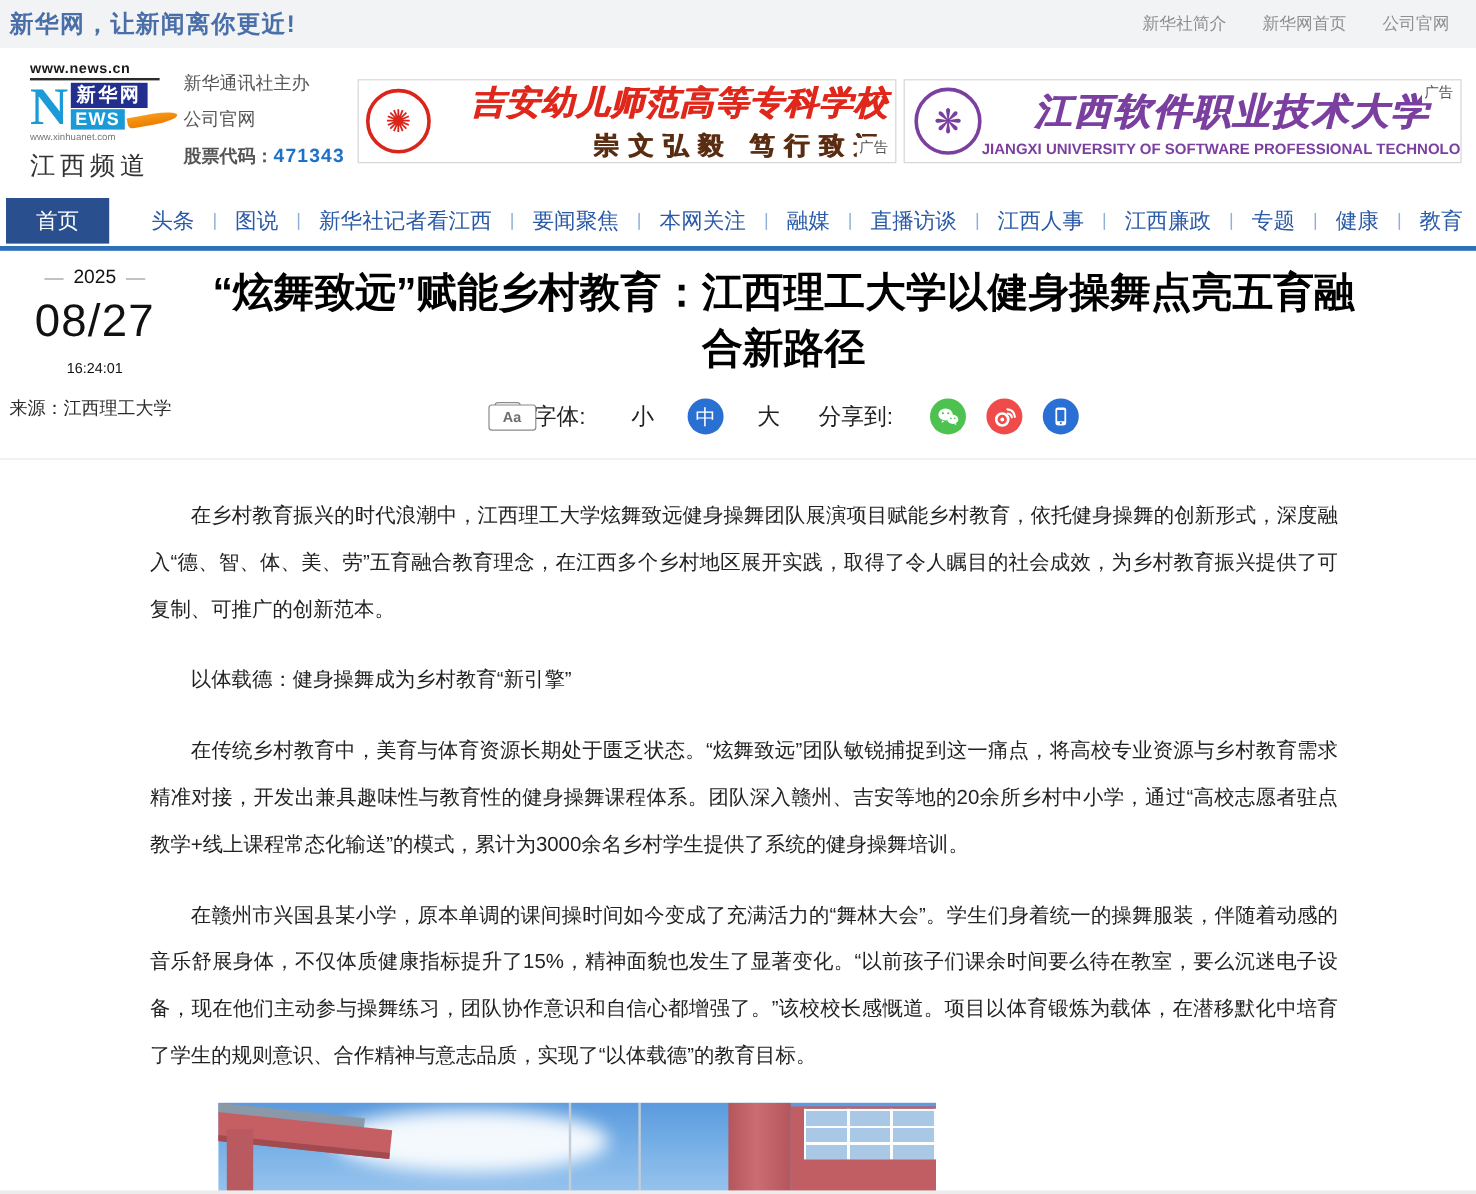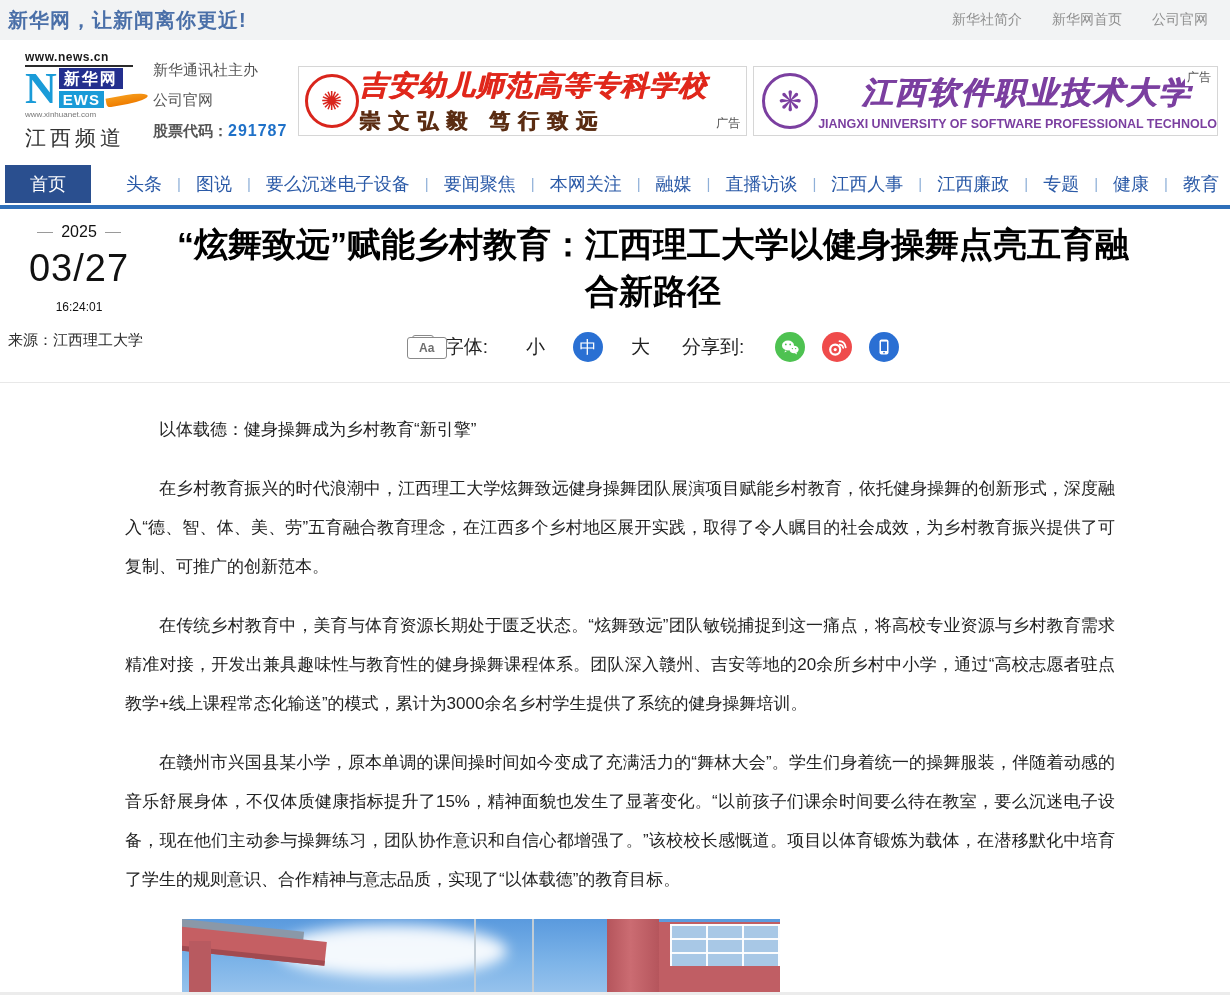--- a/index.html
+++ b/index.html
@@ -33,21 +33,21 @@
 
   .ad { position:relative; height:70px; border:1px solid #d6d6d6; background:#fff; display:flex; align-items:center; overflow:hidden; cursor:pointer; }
   .ad1 { width:458px; margin-left:10px; padding:0 6px; }
   .ad2 { width:474px; margin-left:6px; padding:0 8px; }
   .ad-label { position:absolute; font-size:12px; color:#555; background:#fff; padding:0 2px; }
   .ad1 .ad-label { right:4px; bottom:3px; }
   .ad2 .ad-label { right:4px; top:2px; }
   .seal { flex:none; border-radius:50%; display:flex; align-items:center; justify-content:center; }
   .seal-red { width:54px; height:54px; border:3px solid #d9251c; color:#d9251c; font-size:26px; }
   .seal-purple { width:56px; height:56px; border:3px solid #7b3fa0; color:#7b3fa0; font-size:28px; }
-  .ad1-text { flex:1; text-align:left; }
+  .ad1-text { flex:1; text-align:right; }
   .ad1-title { color:#e0271b; font-size:28px; font-weight:bold; font-style:italic; white-space:nowrap; letter-spacing:1px; text-shadow:1px 0 #e0271b; }
   .ad1-slogan { color:#5a2c12; font-size:21px; font-weight:bold; letter-spacing:8px; margin-top:2px; text-shadow:1px 0 #5a2c12; }
   .ad2-text { flex:1; text-align:center; }
   .ad2-title { color:#7b3fa0; font-size:31px; font-weight:bold; font-style:italic; white-space:nowrap; letter-spacing:2px; text-shadow:1px 0 #7b3fa0; }
   .ad2-sub { color:#7b3fa0; font-size:12.5px; font-weight:bold; margin-top:3px; white-space:nowrap; }
 
   
   .navbar { display:flex; align-items:center; height:43px; padding:0 5px; background:#fff; }
   .nav-home { background:#2a4f8f; color:#fff !important; font-size:19px; padding:7px 25px; cursor:pointer; }
   .nav-item { color:#2b5aa7; font-size:18px; margin:0 15px; cursor:pointer; white-space:nowrap; }
@@ -134,21 +134,21 @@
           </span>
         </span>
       </div>
       <div class="logo-url2">www.xinhuanet.com</div>
       <div class="channel">江西频道</div>
     </div>
 
     <div class="org-col">
       <div class="org-line">新华通讯社主办</div>
       <div class="org-line">公司官网</div>
-      <div class="stock"><span>股票代码：</span><b>291787</b></div>
+      <div class="stock"><span>股票代码：</span><b>471343</b></div>
     </div>
 
     <div class="ad ad1">
       <div class="seal seal-red">
           <span>✺</span>
         </div>
       <div class="ad1-text">
         <div class="ad1-title">吉安幼儿师范高等专科学校</div>
         <div class="ad1-slogan">崇文弘毅  笃行致远</div>
       </div>
@@ -166,21 +166,21 @@
       <div class="ad-label">广告</div>
     </div>
   </div>
 
   <div class="navbar">
       <span class="nav-item active nav-home">首页</span>
       <span class="nav-item">头条</span>
       <span class="nav-sep">|</span>
       <span class="nav-item">图说</span>
       <span class="nav-sep">|</span>
-      <span class="nav-item">要么沉迷电子设备</span>
+      <span class="nav-item">新华社记者看江西</span>
       <span class="nav-sep">|</span>
       <span class="nav-item">要闻聚焦</span>
       <span class="nav-sep">|</span>
       <span class="nav-item">本网关注</span>
       <span class="nav-sep">|</span>
       <span class="nav-item">融媒</span>
       <span class="nav-sep">|</span>
       <span class="nav-item">直播访谈</span>
       <span class="nav-sep">|</span>
       <span class="nav-item">江西人事</span>
@@ -196,21 +196,21 @@
   <div class="nav-underline"></div>
 
 
   <div class="article-head">
     <div class="date-block">
       <div class="date-year-row">
         <span class="dash"></span>
         <span class="date-year">2025</span>
         <span class="dash"></span>
       </div>
-      <div class="date-md">03/27</div>
+      <div class="date-md">08/27</div>
       <div class="date-time">16:24:01</div>
     </div>
     <div class="source-line"><span>来源：</span><span>江西理工大学</span></div>
 
     <h1 class="article-title">“炫舞致远”赋能乡村教育：江西理工大学以健身操舞点亮五育融合新路径</h1>
 
     <div class="controls-row">
       <span class="aa-icon">
         <span class="sq sq1"></span>
         <span class="sq sq2">Aa</span>
@@ -246,22 +246,22 @@
           <rect x="5.5" y="2.5" width="9" height="15" rx="2" fill="#fff"></rect>
           <rect x="7" y="4.6" width="6" height="9.4" fill="#2a6fd3"></rect>
           <circle cx="10" cy="15.6" r=".9" fill="#2a6fd3"></circle>
         </svg>
       </span>
     </div>
     <div class="head-divider"></div>
   </div>
 
   <div class="article-body">
+      <p>在乡村教育振兴的时代浪潮中，江西理工大学炫舞致远健身操舞团队展演项目赋能乡村教育，依托健身操舞的创新形式，深度融入“德、智、体、美、劳”五育融合教育理念，在江西多个乡村地区展开实践，取得了令人瞩目的社会成效，为乡村教育振兴提供了可复制、可推广的创新范本。</p>
       <p>以体载德：健身操舞成为乡村教育“新引擎”</p>
-      <p>在乡村教育振兴的时代浪潮中，江西理工大学炫舞致远健身操舞团队展演项目赋能乡村教育，依托健身操舞的创新形式，深度融入“德、智、体、美、劳”五育融合教育理念，在江西多个乡村地区展开实践，取得了令人瞩目的社会成效，为乡村教育振兴提供了可复制、可推广的创新范本。</p>
       <p>在传统乡村教育中，美育与体育资源长期处于匮乏状态。“炫舞致远”团队敏锐捕捉到这一痛点，将高校专业资源与乡村教育需求精准对接，开发出兼具趣味性与教育性的健身操舞课程体系。团队深入赣州、吉安等地的20余所乡村中小学，通过“高校志愿者驻点教学+线上课程常态化输送”的模式，累计为3000余名乡村学生提供了系统的健身操舞培训。</p>
       <p>在赣州市兴国县某小学，原本单调的课间操时间如今变成了充满活力的“舞林大会”。学生们身着统一的操舞服装，伴随着动感的音乐舒展身体，不仅体质健康指标提升了15%，精神面貌也发生了显著变化。“以前孩子们课余时间要么待在教室，要么沉迷电子设备，现在他们主动参与操舞练习，团队协作意识和自信心都增强了。”该校校长感慨道。项目以体育锻炼为载体，在潜移默化中培育了学生的规则意识、合作精神与意志品质，实现了“以体载德”的教育目标。</p>
     </div>
 
   <div class="photo">
     <div class="cloud cl1"></div>
 
     <div class="lb-top"></div>
     <div class="lb-beam"></div>
     <div class="lb-pillar"></div>

